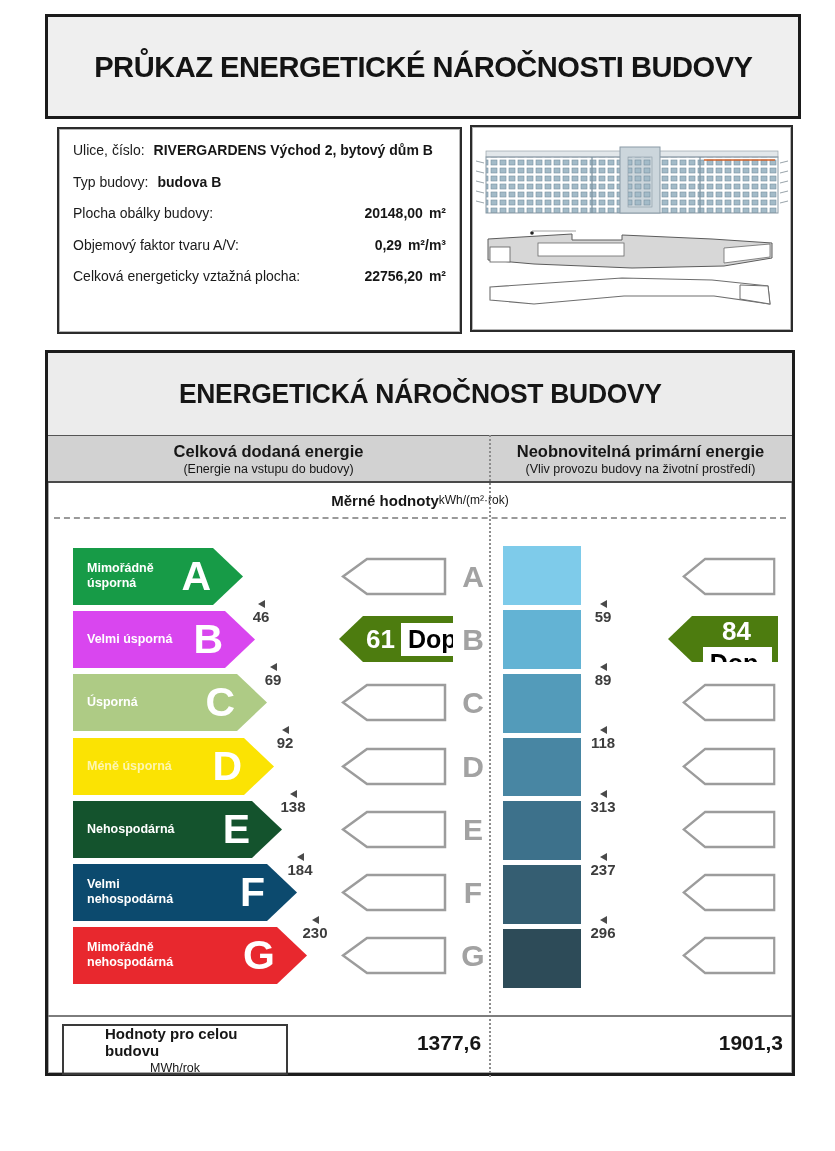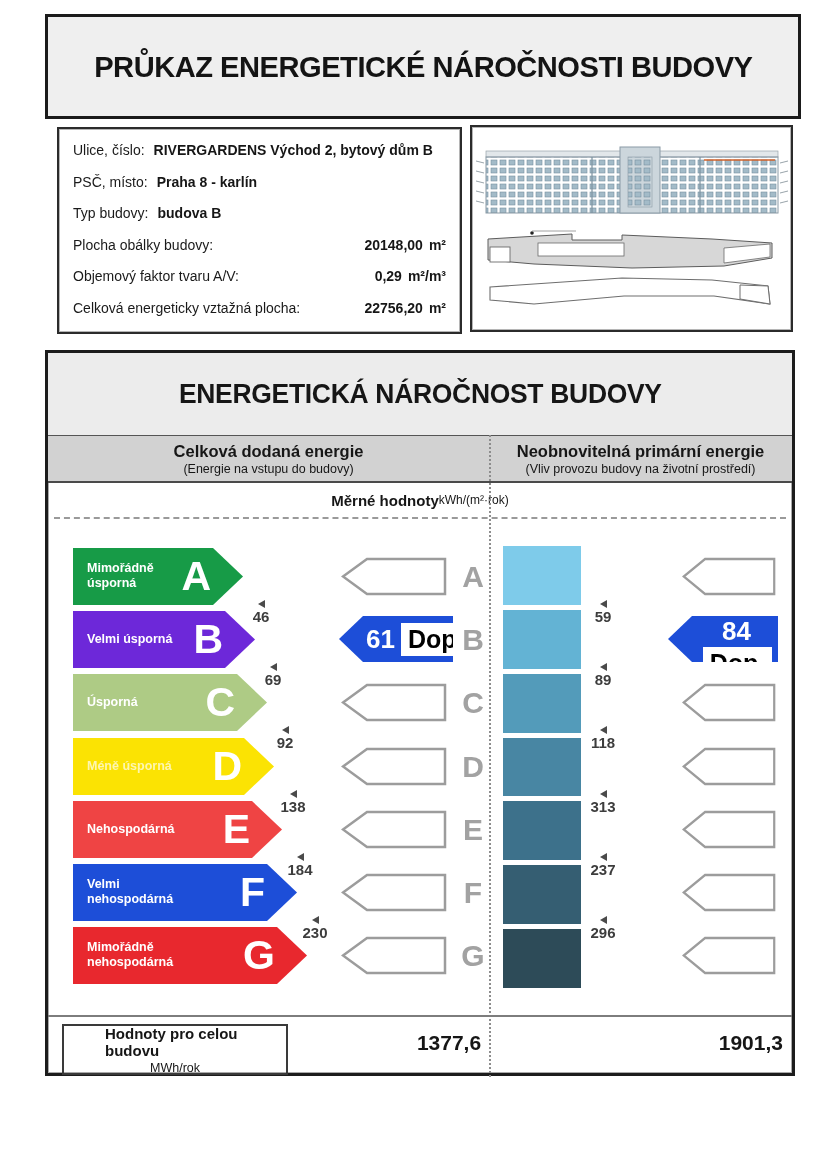--- a/index.html
+++ b/index.html
@@ -57,21 +57,21 @@
   .rk{left:540px}
 
   
   .oarr{position:absolute;top:9px;height:39px;}
   .oarr.mid{left:293px;width:106px;}
   .oarr.rgt2{left:634px;width:94px;}
   .oarr svg{width:100%;height:100%;display:block;}
   .gletter{position:absolute;left:403px;top:0;width:44px;height:57px;line-height:57px;text-align:center;font-size:30px;font-weight:700;color:#a2a2a2;}
 
   
-  .rate-arrow{position:absolute;top:5px;height:46px;background:#1d4ed8;clip-path:polygon(0 50%,24px 0,100% 0,100% 100%,24px 100%);display:flex;align-items:center;box-sizing:border-box;padding-left:27px;}
+  .rate-arrow{position:absolute;top:5px;height:46px;background:#4d7c0f;clip-path:polygon(0 50%,24px 0,100% 0,100% 100%,24px 100%);display:flex;align-items:center;box-sizing:border-box;padding-left:27px;}
   .rate-arrow.mid{left:291px;width:114px;}
   .rate-arrow.rgt2{left:620px;width:110px;flex-direction:column;}
   .rate-num{color:#fff;font-size:26px;font-weight:700;}
   .rate-chip{background:#fff;color:#000;font-size:25px;font-weight:700;margin:0 4px 0 6px;padding:1px 7px 2px 7px;line-height:1.2;}
 
   
   .blue-stack{position:absolute;left:455px;top:193px;width:78px;height:442px;display:flex;flex-direction:column;gap:5px;}
   .blue-block{flex:1;}
 
   
@@ -87,24 +87,20 @@
 <body>
 
 <div class="abs cert-header">
   <div class="cert-title">PRŮKAZ ENERGETICKÉ NÁROČNOSTI BUDOVY</div>
 </div>
 
 <div class="box info-box">
   <div class="info-row">
     <span class="info-label">Ulice, číslo:</span>
     <span class="info-value">RIVERGARDENS Východ 2, bytový dům B</span>
-  </div>
-  <div class="info-row">
-    <span class="info-label">PSČ, místo:</span>
-    <span class="info-value">Praha 8 - karlín</span>
   </div>
   <div class="info-row">
     <span class="info-label">Typ budovy:</span>
     <span class="info-value">budova B</span>
   </div>
   <div class="info-row spread">
     <span class="info-label">Plocha obálky budovy:</span>
     <span><span class="info-value">20148,00</span><span class="info-unit">m²</span></span>
   </div>
   <div class="info-row spread">
@@ -194,21 +190,21 @@
       </div>
     <div class="gletter">A</div>
     <div class="oarr rgt2">
         <svg viewBox="0 0 106 39" preserveAspectRatio="none">
           <polygon points="2,19.5 26,2 104,2 104,37 26,37" fill="#fff" stroke="#9c9c9c" stroke-width="2.5"></polygon>
         </svg>
       </div>
   </div>
 
   <div class="abs crow r1">
-    <div class="class-arrow aw1" style="background: #6d28d9;">
+    <div class="class-arrow aw1" style="background: #d946ef;">
       <span class="class-label">Velmi úsporná</span>
       <span class="class-letter">B</span>
     </div>
     <div class="rate-arrow mid">
       <span class="rate-num">61</span>
       <span class="rate-chip">Dop.</span>
     </div>
     <div class="gletter">B</div>
     <div class="rate-arrow rgt2">
       <span class="rate-num">84</span>
@@ -246,39 +242,39 @@
       </div>
     <div class="gletter">D</div>
     <div class="oarr rgt2">
         <svg viewBox="0 0 106 39" preserveAspectRatio="none">
           <polygon points="2,19.5 26,2 104,2 104,37 26,37" fill="#fff" stroke="#9c9c9c" stroke-width="2.5"></polygon>
         </svg>
       </div>
   </div>
 
   <div class="abs crow r4">
-    <div class="class-arrow aw4" style="background: #ef4444;">
+    <div class="class-arrow aw4" style="background: #14532d;">
       <span class="class-label">Nehospodárná</span>
       <span class="class-letter">E</span>
     </div>
     <div class="oarr mid">
         <svg viewBox="0 0 106 39" preserveAspectRatio="none">
           <polygon points="2,19.5 26,2 104,2 104,37 26,37" fill="#fff" stroke="#9c9c9c" stroke-width="2.5"></polygon>
         </svg>
       </div>
     <div class="gletter">E</div>
     <div class="oarr rgt2">
         <svg viewBox="0 0 106 39" preserveAspectRatio="none">
           <polygon points="2,19.5 26,2 104,2 104,37 26,37" fill="#fff" stroke="#9c9c9c" stroke-width="2.5"></polygon>
         </svg>
       </div>
   </div>
 
   <div class="abs crow r5">
-    <div class="class-arrow aw5" style="background: #1d4ed8;">
+    <div class="class-arrow aw5" style="background: #0c4a6e;">
       <span class="class-label">Velmi nehospodárná</span>
       <span class="class-letter">F</span>
     </div>
     <div class="oarr mid">
         <svg viewBox="0 0 106 39" preserveAspectRatio="none">
           <polygon points="2,19.5 26,2 104,2 104,37 26,37" fill="#fff" stroke="#9c9c9c" stroke-width="2.5"></polygon>
         </svg>
       </div>
     <div class="gletter">F</div>
     <div class="oarr rgt2">

